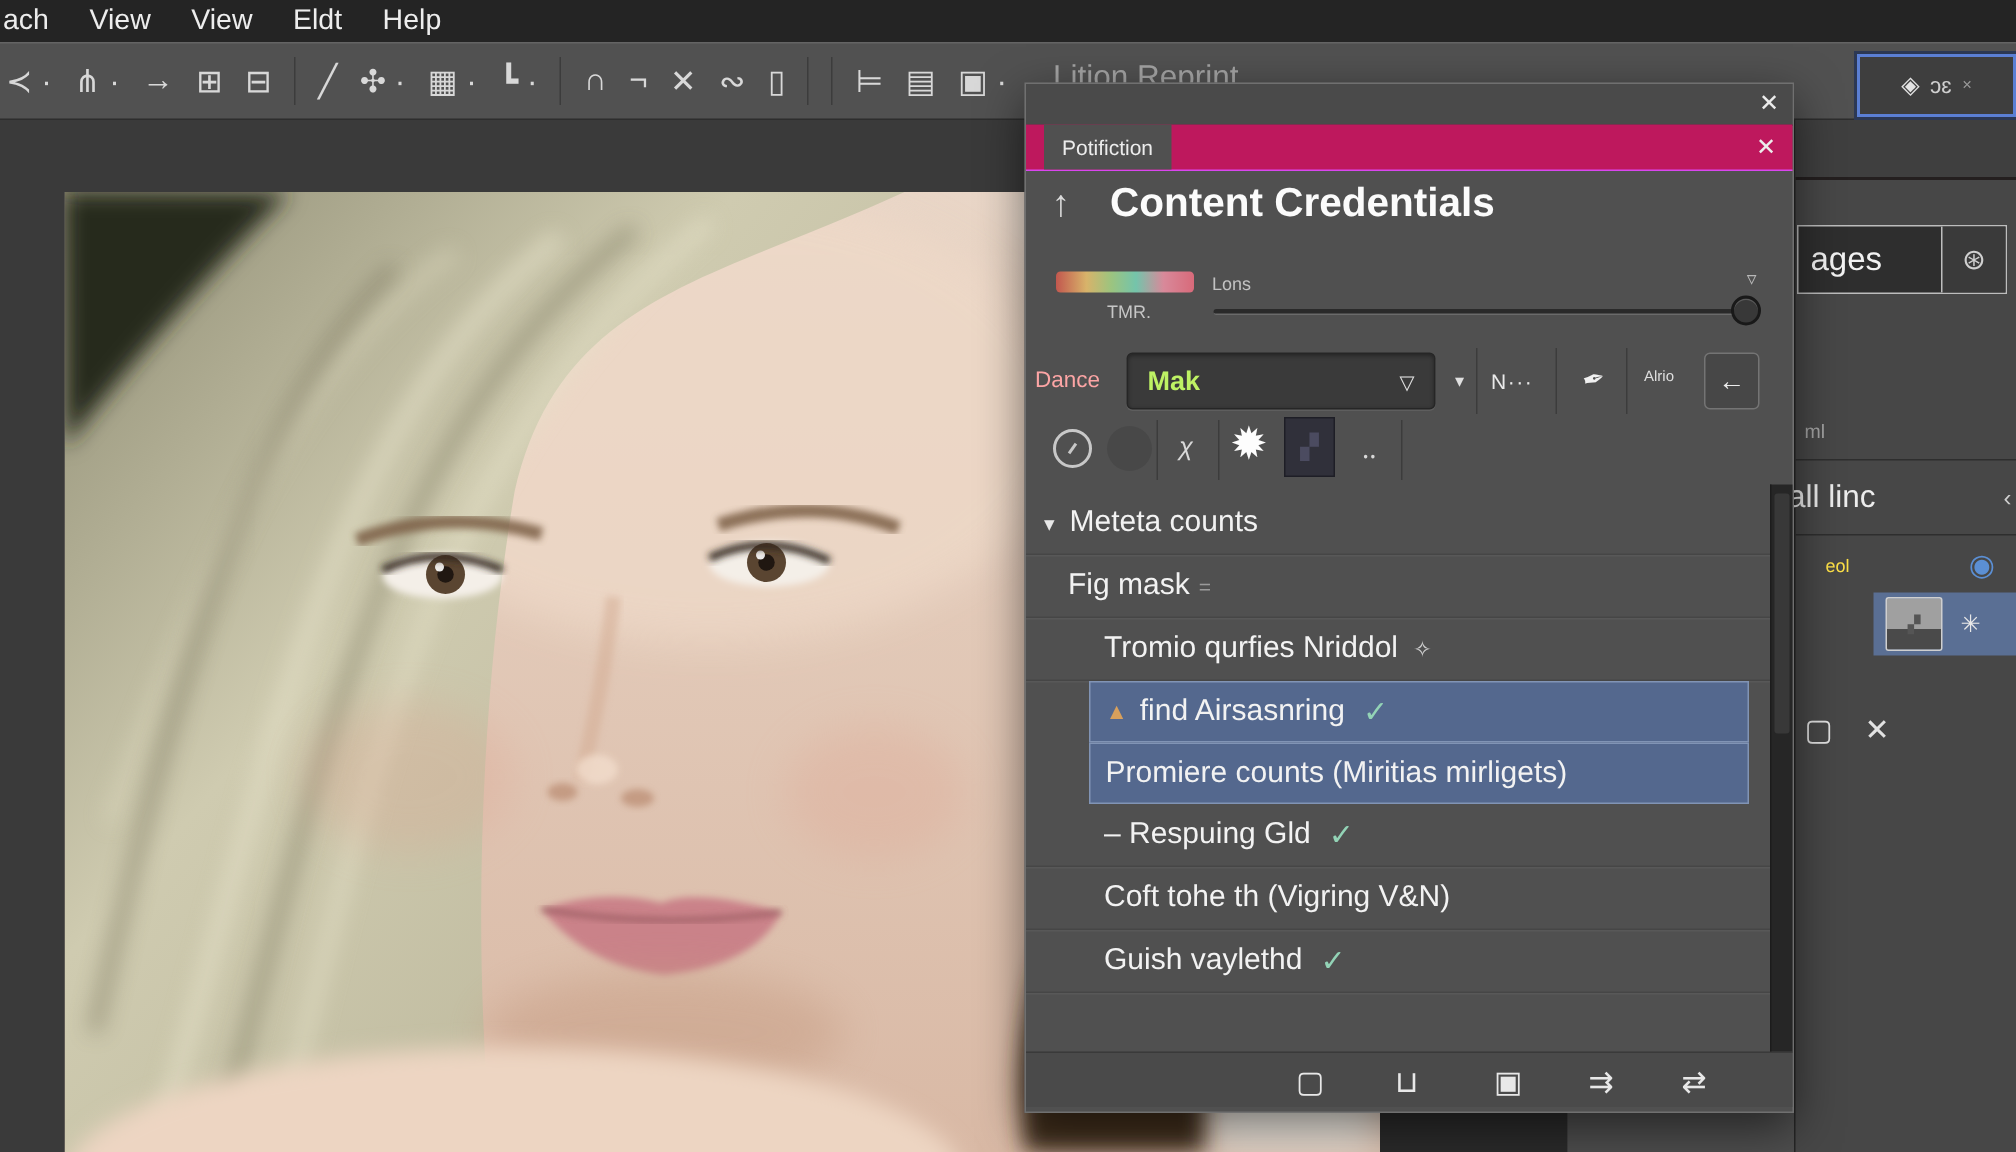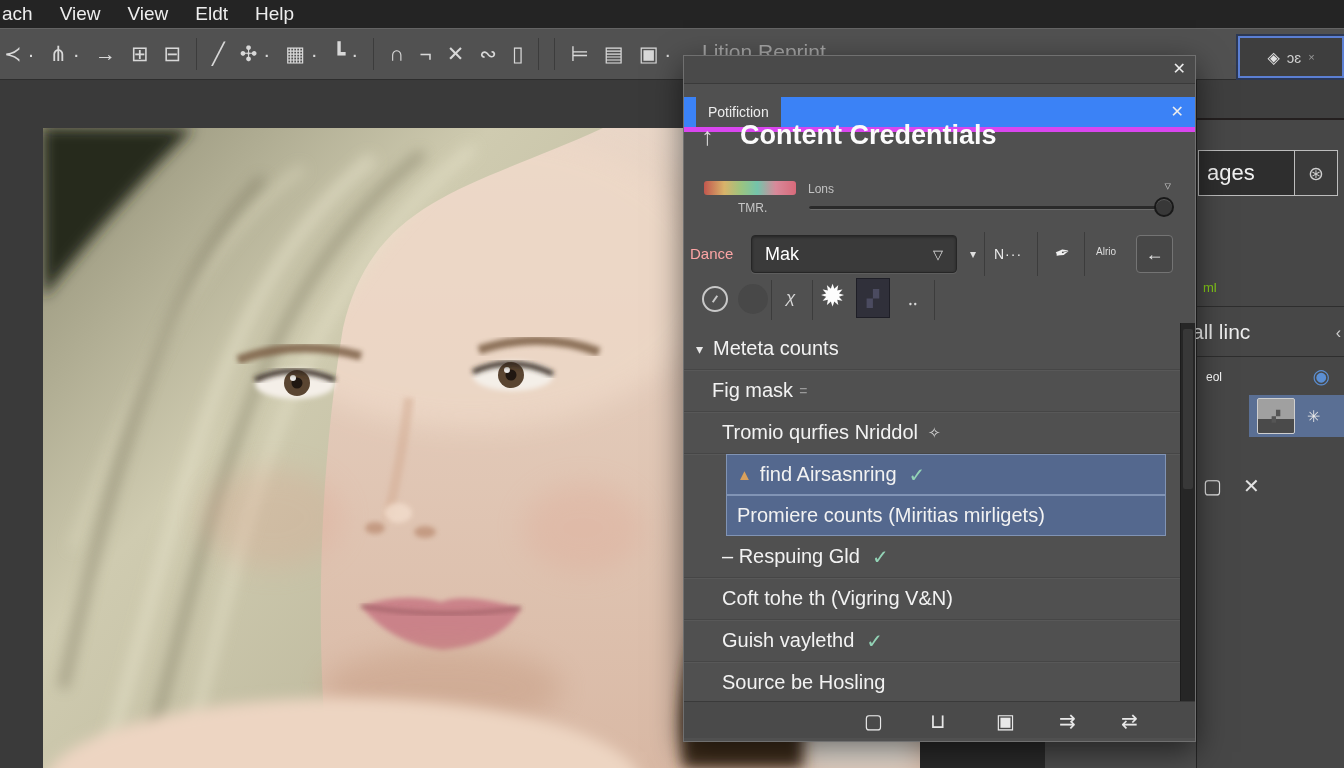--- a/index.html
+++ b/index.html
@@ -33,43 +33,43 @@
   
   .right-panel{position:absolute;left:1196px;top:80px;width:148px;height:688px;background:#474747;
                border-left:1px solid #262626;box-sizing:border-box;z-index:4;}
   .rp-topblock{position:absolute;left:0;top:0;width:100%;height:38px;background:#3f3f3f;
                border-bottom:2px solid #241f1f;}
   .rp-ages{position:absolute;left:1px;top:70px;width:140px;height:46px;border:1px solid #bdbdbd;
            display:flex;box-sizing:border-box;background:#2e2e2e;}
   .rp-ages-label{flex:1;display:flex;align-items:center;padding-left:8px;color:#f2f2f2;font-size:22px;}
   .rp-ages-iconbox{width:42px;border-left:1px solid #bdbdbd;display:flex;align-items:center;
                    justify-content:center;background:#3a3a3a;color:#d0d0d0;font-size:19px;}
-  .rp-ml{position:absolute;left:6px;top:200px;font-size:13px;color:#84cc16;}
+  .rp-ml{position:absolute;left:6px;top:200px;font-size:13px;color:#a3a3a3;}
   .rp-div{position:absolute;left:0;width:100%;height:1px;background:#2e2e2e;}
   .rp-alllinc{position:absolute;left:-5px;top:240px;font-size:21px;color:#ededed;}
   .rp-chev{position:absolute;right:3px;top:244px;color:#cfcfcf;font-size:16px;}
-  .rp-eol{position:absolute;left:9px;top:290px;font-size:12px;color:#ffffff;}
+  .rp-eol{position:absolute;left:20px;top:290px;font-size:12px;color:#fde047;}
   .rp-radio{position:absolute;right:14px;top:284px;color:#5b8fd4;font-size:20px;}
   .rp-sel{position:absolute;left:52px;top:315px;width:96px;height:42px;background:#5a6f94;
           display:flex;align-items:center;gap:12px;padding-left:8px;box-sizing:border-box;}
   .rp-thumb{width:36px;height:34px;background:linear-gradient(#a0a0a0 60%,#4a4a4a 60%);
             border:1px solid #cfcfcf;border-radius:2px;display:flex;align-items:center;
             justify-content:center;font-size:11px;color:#555;}
   .rp-sparkle{color:#e8e8e8;font-size:16px;}
   .rp-pageicon{position:absolute;left:6px;top:394px;font-size:20px;color:#e2e2e2;}
   .rp-close{position:absolute;left:46px;top:394px;font-size:20px;color:#e2e2e2;}
 
   
   .dialog{position:absolute;left:683px;top:55px;width:513px;height:687px;background:#505050;
           border:1px solid #707070;box-shadow:0 10px 30px rgba(0,0,0,.55);box-sizing:border-box;z-index:20;}
   .dlg-titlebar{position:absolute;left:0;top:0;width:100%;height:27px;background:#4a4a4a;
                 border-bottom:1px solid #3a3a3a;}
   .dlg-close1{position:absolute;right:9px;top:3px;color:#ececec;font-size:16px;}
-  .dlg-tabs{position:absolute;left:0;top:27px;width:100%;height:30px;background:#3b82f6;
-            border-bottom:5px solid #d946ef;margin-top:14px;}
+  .dlg-tabs{position:absolute;left:0;top:27px;width:100%;height:30px;background:#be185d;
+            border-bottom:1px solid #d946ef;}
   .dlg-tab{position:absolute;left:12px;top:0;height:30px;padding:0 12px;background:#505050;
            display:flex;align-items:center;color:#ececec;font-size:14px;}
   .dlg-close2{position:absolute;right:11px;top:5px;color:#ececec;font-size:16px;}
   .dlg-back{position:absolute;left:17px;top:66px;font-size:25px;color:#dadada;}
   .dlg-title{position:absolute;left:56px;top:64px;font-size:27px;font-weight:600;color:#fbfbfb;}
 
   .dlg-swatch{position:absolute;left:20px;top:125px;width:92px;height:14px;border-radius:3px;
               background:linear-gradient(90deg,#c2574e,#d8b36a 22%,#9cc47f 40%,#74c4ab 58%,#d8899a 78%,#d86a7a);}
   .dlg-swatch-label{position:absolute;left:54px;top:145px;font-size:12px;color:#c6c6c6;}
   .dlg-slider-label{position:absolute;left:124px;top:126px;font-size:12px;color:#c2c2c2;}
@@ -77,21 +77,21 @@
   .dlg-track{position:absolute;left:125px;top:150px;width:356px;height:3px;background:#2a2a2a;
              border-bottom:1px solid #6b6b6b;border-radius:2px;}
   .dlg-handle{position:absolute;left:470px;top:141px;width:20px;height:20px;border-radius:50%;
               background:#383838;border:2px solid #191919;box-shadow:inset 0 1px 0 #5a5a5a;box-sizing:border-box;}
 
   .dlg-mode-label{position:absolute;left:6px;top:189px;font-size:15px;color:#fca5a5;}
   .dlg-dropdown{position:absolute;left:67px;top:179px;width:206px;height:38px;background:#3a3a3a;
                 border:1px solid #262626;border-radius:4px;box-sizing:border-box;
                 box-shadow:inset 0 1px 3px rgba(0,0,0,.4),0 1px 0 #5e5e5e;
                 display:flex;align-items:center;justify-content:space-between;padding:0 13px;}
-  .dlg-dd-value{color:#ffffff;font-size:18px;font-weight:400;}
+  .dlg-dd-value{color:#bef264;font-size:18px;font-weight:700;}
   .dlg-dd-caret{color:#e0e0e0;font-size:13px;}
   .dlg-minicaret{position:absolute;left:286px;top:191px;color:#e0e0e0;font-size:12px;}
   .vsep{position:absolute;width:1px;background:#3c3c3c;}
   .dlg-nbtn{position:absolute;left:310px;top:190px;color:#eaeaea;font-size:14px;letter-spacing:1px;}
   .dlg-brush{position:absolute;left:371px;top:186px;color:#f0f0f0;font-size:18px;transform:rotate(-15deg);}
   .dlg-alrio{position:absolute;left:412px;top:190px;color:#dedede;font-size:10px;}
   .dlg-backbtn{position:absolute;left:452px;top:179px;width:37px;height:38px;border:1px solid #747474;
                border-radius:4px;background:#474747;display:flex;align-items:center;justify-content:center;
                color:#ececec;font-size:18px;box-sizing:border-box;}
 
@@ -102,21 +102,21 @@
   .dlg-chi{position:absolute;left:102px;top:232px;color:#d8d8d8;font-size:17px;font-style:italic;}
   .dlg-star{position:absolute;left:136px;top:222px;color:#fdfdfd;font-size:30px;}
   .dlg-thumb{position:absolute;left:172px;top:222px;width:34px;height:40px;background:#30303a;
              border:1px solid #1e1e26;color:#4b4b60;display:flex;align-items:center;justify-content:center;
              font-size:16px;box-sizing:border-box;}
   .dlg-dots{position:absolute;left:224px;top:230px;color:#d8d8d8;font-size:18px;letter-spacing:2px;}
 
   .dlg-list{position:absolute;left:0;top:272px;width:497px;}
   .row{position:relative;height:41px;display:flex;align-items:center;border-bottom:1px solid #464646;
        box-shadow:0 1px 0 rgba(255,255,255,.05);font-size:20px;color:#f2f2f2;}
-  .ind0{padding-left:12px;} .ind1{padding-left:28px;} .ind2{padding-left:38px;}
+  .ind0{padding-left:12px;} .ind1{padding-left:28px;} .ind2{padding-left:52px;}
   .row.selected{background:#54688e;border:1px solid #8194b5;margin-left:42px;width:440px;
                 box-sizing:border-box;padding-left:10px;box-shadow:none;}
   .check{color:#93d3b6;margin-left:12px;font-size:20px;}
   .lead-tri{color:#d8a05c;font-size:15px;margin-right:8px;}
   .trail-icon{color:#cfcfcf;margin-left:10px;font-size:15px;}
   .hdr-arrow{color:#e8e8e8;font-size:14px;margin-right:10px;}
   .trail-eq{color:#9a9a9a;margin-left:6px;font-size:14px;}
   .lbl{white-space:nowrap;}
 
   .dlg-footer{position:absolute;left:0;top:645px;width:100%;height:36px;background:#4a4a4a;
@@ -323,23 +323,20 @@
         <span class="lbl">– Respuing Gld</span>
         <span class="check">✓</span>
       </div>
       <div class="row ind2">
         <span class="lbl">Coft tohe th (Vigring V&amp;N)</span>
       </div>
       <div class="row ind2">
         <span class="lbl">Guish vaylethd</span>
         <span class="check">✓</span>
       </div>
-      <div class="row ind2">
-        <span class="lbl">Source be Hosling</span>
-      </div>
     </div>
 
     <div class="dlg-footer">
       <span class="fic f1">▢</span>
       <span class="fic f2">⊔</span>
       <span class="fic f3">▣</span>
       <span class="fic f4">⇉</span>
       <span class="fic f5">⇄</span>
     </div>
 

